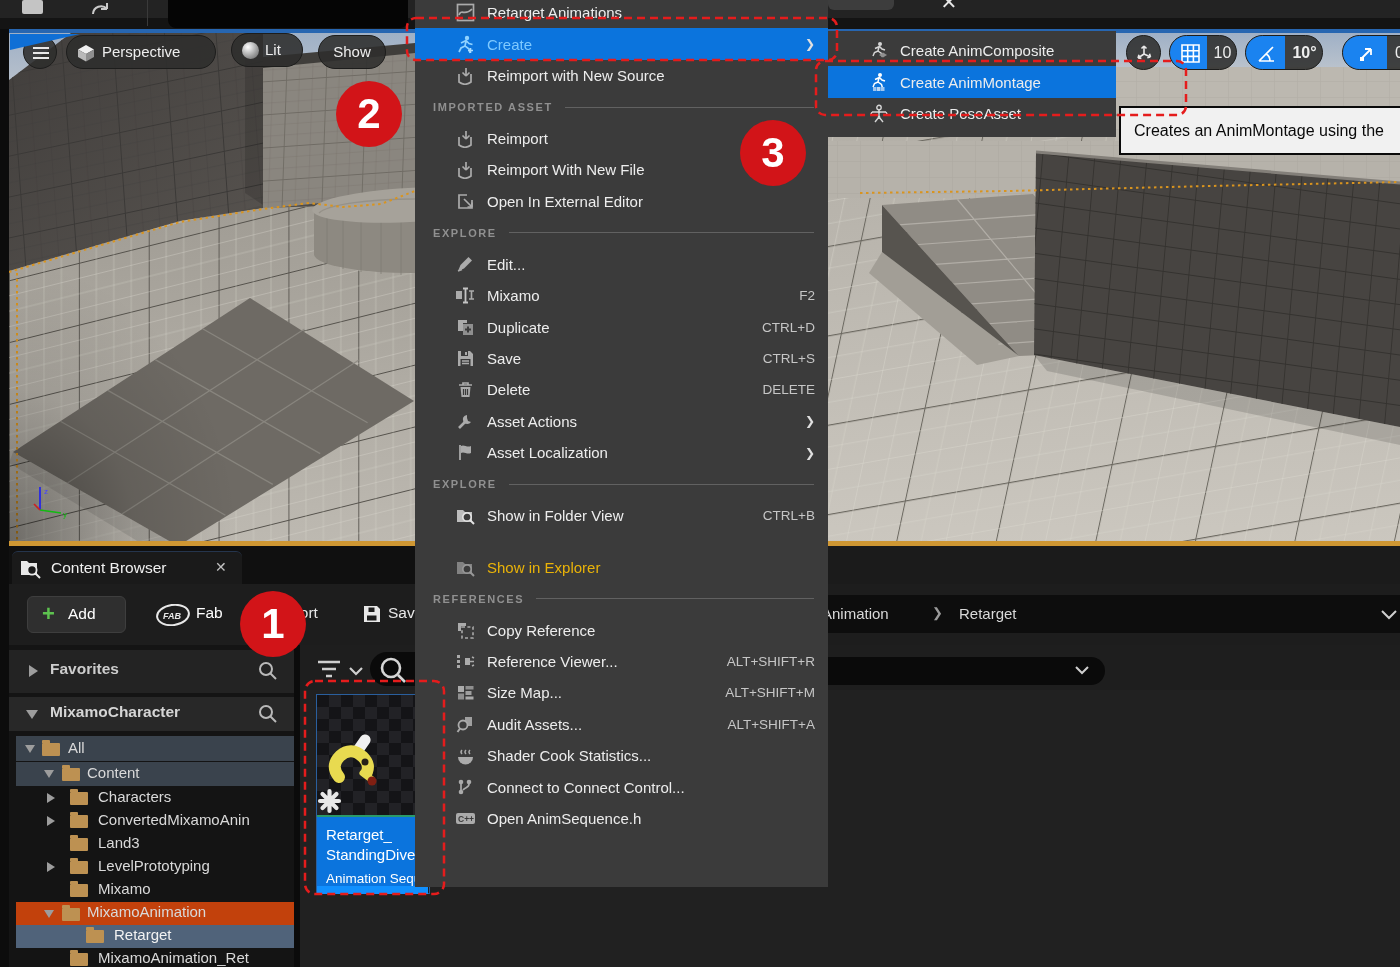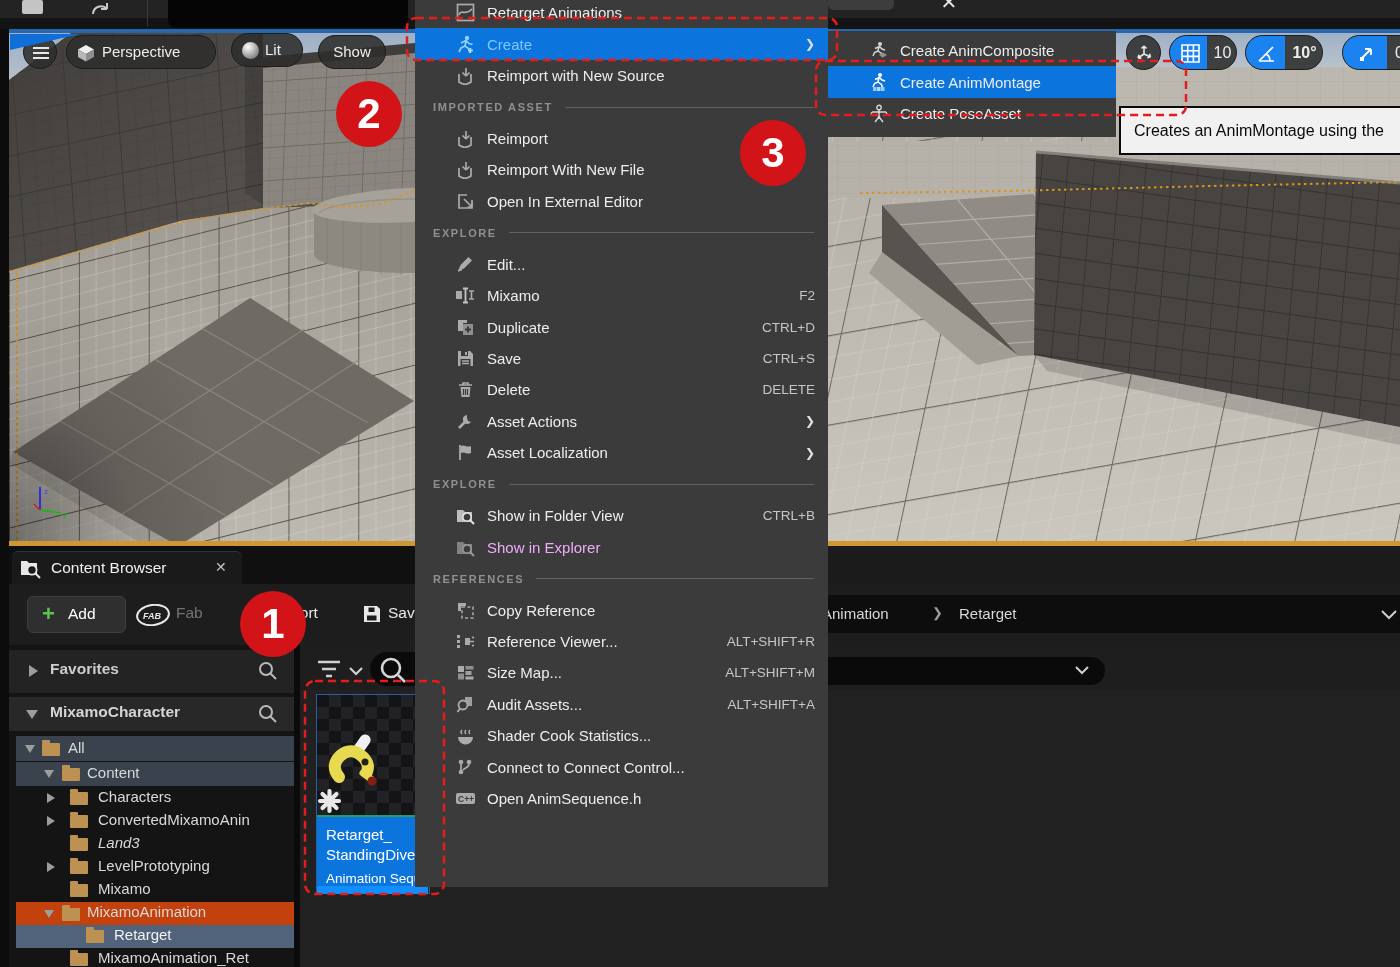--- a/index.html
+++ b/index.html
@@ -13,21 +13,21 @@
           background:#3b3b3b; z-index:20; }
   .mi { position:relative; height:31.45px; display:flex; align-items:center;
         color:#ededed; font-size:15px; }
   .mi .ic { position:absolute; left:39px; top:50%; transform:translateY(-50%);
         width:22px; height:22px; display:flex; align-items:center; justify-content:center; }
   .mi .lb { margin-left:72px; }
   .mi .sc { margin-left:auto; margin-right:13px; color:#c6c6c6; font-size:13.5px; }
   .mi .ar { margin-left:auto; margin-right:13px; color:#e0e0e0; font-size:12px; }
   .mi.hl { background:#0b74dd; }
   #menu .mi.hl .lb { color:#7ec9ff; }
-  .mi.dis { color:#f0abfc; }
+  .mi.dis { color:#eab308;margin-top:20px; }
   .mh { height:31.45px; display:flex; align-items:center; color:#909090;
         font-size:11px; letter-spacing:1.6px; font-weight:bold; }
   .mh span { margin-left:18px; white-space:nowrap; }
   .mh i { flex:1 1 auto; height:1px; background:#616161; margin:0 14px 0 12px; }
   
   #submenu { position:absolute; left:828px; top:31px; width:288px; height:106px;
              background:#3b3b3b; z-index:20; padding-top:4px; }
   #submenu .mi .ic { left:40px; }
   #submenu .mi .lb { margin-left:72px; }
   
@@ -240,21 +240,21 @@
       </svg>
       <span style="position:absolute;left:39px;top:7px;color:#f0f0f0;font-size:15.5px;">Content Browser</span>
       <span style="position:absolute;left:203px;top:7px;color:#c0c0c0;font-size:14px;">✕</span>
     </div>
 
     <div class="abs" style="left:9px;top:584px;width:1391px;height:61px;background:#1d1d1d;"></div>
     <div class="abs" style="left:27px;top:596px;width:99px;height:37px;background:#2f2f2f;border:1px solid #3e3e3e;border-radius:6px;color:#fff;font-size:15.5px;">
       <span style="position:absolute;left:14px;top:4px;color:#5dc24f;font-size:22px;font-weight:bold;">+</span>
       <span style="position:absolute;left:40px;top:8px;">Add</span>
     </div>
-    <div class="abs" style="left:136px;top:601px;width:90px;height:28px;color:#737373;font-size:15.5px;">
+    <div class="abs" style="left:156px;top:601px;width:90px;height:28px;color:#ffffff;font-size:15.5px;">
       <svg width="34" height="22" style="position:absolute;left:0;top:3px;">
         <ellipse cx="17" cy="11" rx="16" ry="10" fill="none" stroke="#e8e8e8" stroke-width="2" transform="rotate(-8 17 11)"></ellipse>
         <text x="7" y="15" fill="#e8e8e8" font-size="9" font-weight="bold" font-style="italic">FAB</text>
       </svg>
       <span style="position:absolute;left:40px;top:3px;">Fab</span>
     </div>
     <div class="abs" style="left:246px;top:601px;width:95px;height:28px;color:#e8e8e8;font-size:15.5px;">
       <svg width="22" height="22" style="position:absolute;left:0;top:2px;">
           <path d="M11 2 v9 M11 11 l-4 -4 M11 11 l4 -4 M3 12 v6 h16 v-6" stroke="#e8e8e8" stroke-width="2" fill="none"></path>
         </svg>
@@ -322,21 +322,21 @@
       </div>
 
       <div class="abs" style="left:16px;top:810px;width:278px;height:23px;">
         <div class="caret" style="position:absolute;left:31px;top:6px;border-left:8px solid #9d9d9d;border-top:5.5px solid transparent;border-bottom:5.5px solid transparent;"></div>
         <div class="fold" style="position:absolute;left:54px;top:5px;"></div>
         <span class="tree-txt" style="position:absolute;left:82px;top:1px;">ConvertedMixamoAnin</span>
       </div>
 
       <div class="abs" style="left:16px;top:833px;width:278px;height:23px;">
         <div class="fold" style="position:absolute;left:54px;top:5px;"></div>
-        <span class="tree-txt" style="position:absolute;left:82px;top:1px;font-style:italic;">Land3</span>
+        <span class="tree-txt" style="position:absolute;left:82px;top:1px;">Land3</span>
       </div>
 
       <div class="abs" style="left:16px;top:856px;width:278px;height:23px;">
         <div class="caret" style="position:absolute;left:31px;top:6px;border-left:8px solid #9d9d9d;border-top:5.5px solid transparent;border-bottom:5.5px solid transparent;"></div>
         <div class="fold" style="position:absolute;left:54px;top:5px;"></div>
         <span class="tree-txt" style="position:absolute;left:82px;top:1px;">LevelPrototyping</span>
       </div>
 
       <div class="abs" style="left:16px;top:879px;width:278px;height:23px;">
         <div class="fold" style="position:absolute;left:54px;top:5px;"></div>

